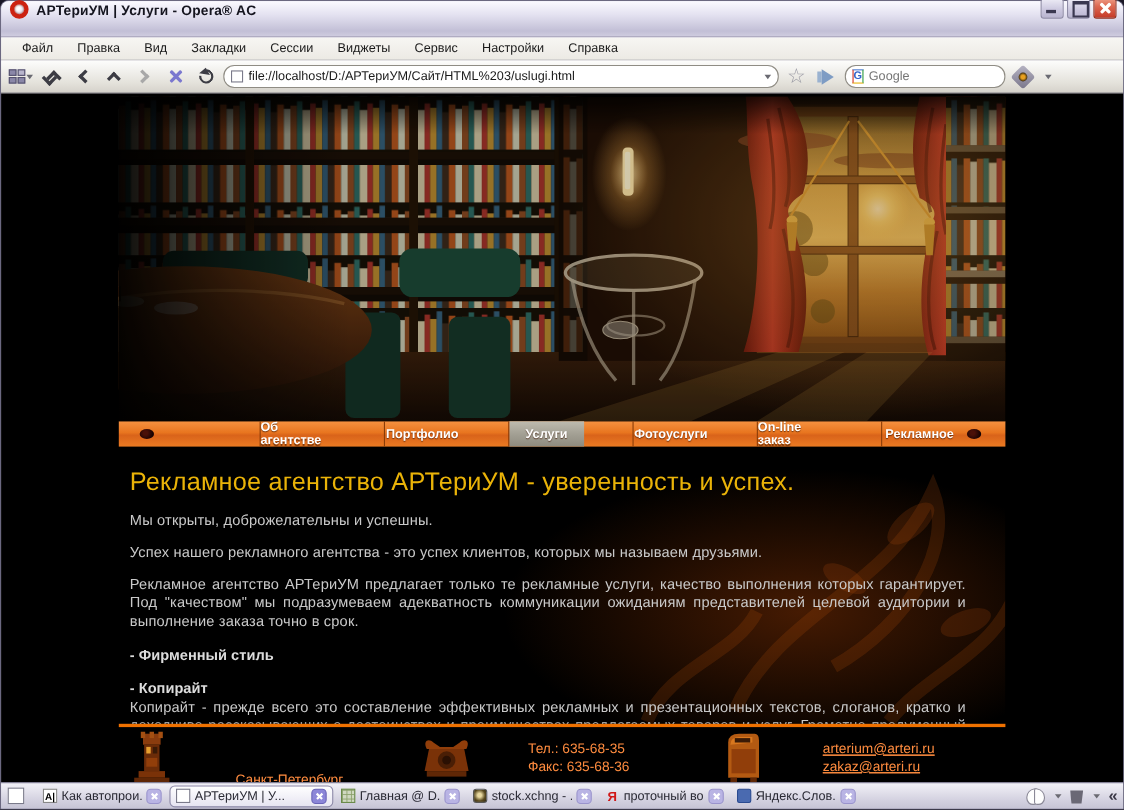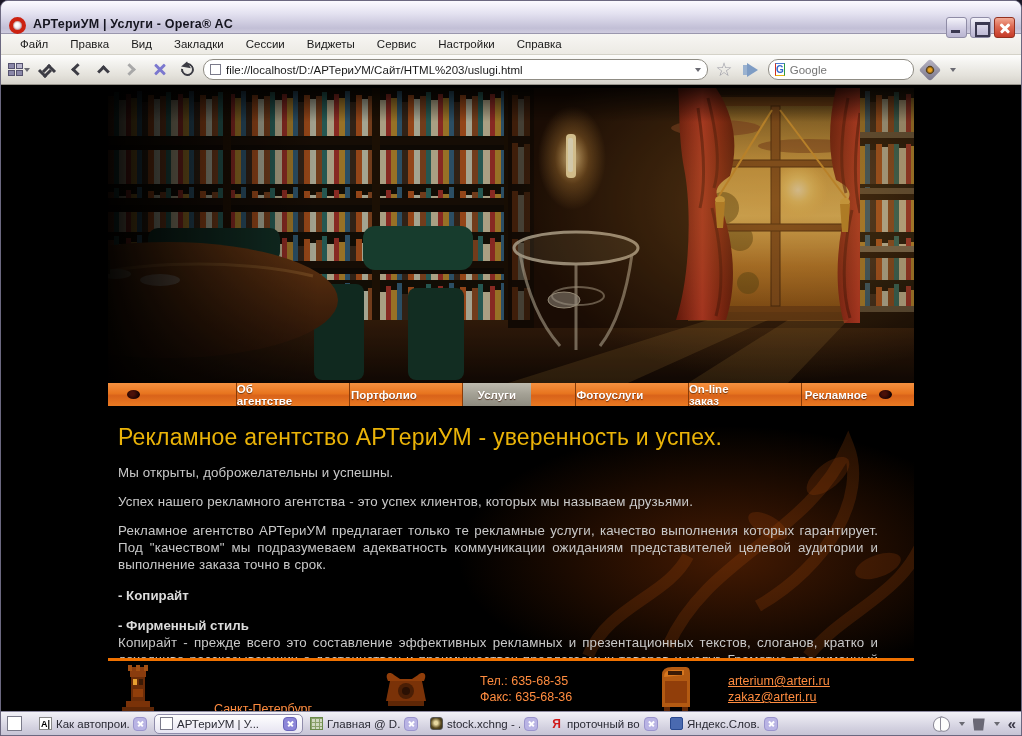--- a/index.html
+++ b/index.html
@@ -4,21 +4,21 @@
 <style>
   * { box-sizing: border-box; margin:0; padding:0; }
   html,body { width:1022px; height:736px; }
   body { font-family:"Liberation Sans",sans-serif; background:#1a1726; overflow:hidden; }
   .win { position:absolute; inset:0; background:#c6c3d8; display:flex; flex-direction:column;
          border:1px solid #6b6880; border-radius:8px 8px 0 0; }
 
   
   .titlebar { height:27px; flex:0 0 27px; border-radius:7px 7px 0 0;
     background:linear-gradient(180deg,#fbfaff 0%,#e3e1f0 40%,#c2bfd6 85%,#cfccdf 100%);
-    display:flex; align-items:flex-start; padding:16px 6px; border-bottom:1px solid #9a97ae; }
+    display:flex; align-items:flex-end; padding:16px 6px; border-bottom:1px solid #9a97ae; }
   .opera-logo { width:17px; height:17px; border-radius:50%; border:4px solid #cc2211;
     background:radial-gradient(circle at 35% 35%, #fff 0 20%, #e8e4ee 60%); margin:0 7px 0 2px;
     box-shadow:inset 0 0 2px #701008; }
   .title-text { font-size:12.5px; font-weight:bold; color:#15151f; letter-spacing:.2px; }
   .winbtns { margin-left:auto; display:flex; gap:3px; }
   .wbtn { width:21px; height:21px; border-radius:3px; border:1px solid #8f8ca6;
     background:linear-gradient(180deg,#f4f3fa,#cdc9e0 60%,#b9b5d0); position:relative; }
   .wbtn.close { background:linear-gradient(180deg,#f2a893,#dd6952 45%,#c53a28);border-color:#93311f; }
   .wbtn.min::after { content:""; position:absolute; left:4px; bottom:4px; width:9px; height:3px; background:#3a3850; }
   .wbtn.max::after { content:""; position:absolute; left:4px; top:4px; width:11px; height:10px;
@@ -102,21 +102,21 @@
   .subhead { font-size:13.3px; font-weight:bold; color:#dcdcdc; margin:15px 0 1px; }
   
   .sb { position:absolute; right:3px; width:17px; z-index:2; }
 
   
   .sep { height:3px; background:#ef7100; }
   .footer { height:56px; position:relative; color:#ff8c3f; font-size:12.5px; }
   .f-abs { position:absolute; top:50%; transform:translateY(-50%); }
   .f-addr { left:90px; width:132px; text-align:center; line-height:16px;margin-top:28px; }
   .f-tel { left:372px; line-height:16px; }
-  .f-mail { left:620px; line-height:16px;text-decoration:underline; }
+  .f-mail { left:640px; line-height:16px;text-decoration:underline; }
   .f-mail a { color:#ff8c3f; text-decoration:underline; display:block; }
   .f-ico { position:absolute; top:4px; }
   .f-ico.b { left:10px; } .f-ico.p { left:272px; top:8px; } .f-ico.m { left:548px; }
 
   
   .tabbar { height:24px; flex:0 0 24px; border-top:1px solid #8e8ba2;
     background:linear-gradient(180deg,#f2f1f7,#d2d0df 70%,#c6c4d5); display:flex; align-items:center; padding:0 6px; gap:2px; }
   .newtab { width:15px; height:15px; background:#fff; border:1px solid #7a7a8a; margin-right:10px; }
   .btab { height:20px; width:118px; display:flex; align-items:center; gap:4px; padding:0 5px; overflow:hidden; }
   .btab .lbl { font-size:11.5px; color:#2a2a34; white-space:nowrap; overflow:hidden; flex:1; }
@@ -414,22 +414,22 @@
             <ellipse cx="660" cy="120" rx="22" ry="10" transform="rotate(30 660 120)"></ellipse>
             <ellipse cx="770" cy="160" rx="24" ry="11" transform="rotate(-20 770 160)"></ellipse>
           </g>
         </svg>
 
         <div class="ctext">
           <h1 class="page-h1">Рекламное агентство АРТериУМ - уверенность и успех.</h1>
           <p>Мы открыты, доброжелательны и успешны.</p>
           <p>Успех нашего рекламного агентства - это успех клиентов, которых мы называем друзьями.</p>
           <p class="just">Рекламное агентство АРТериУМ предлагает только те рекламные услуги, качество выполнения которых гарантирует. Под "качеством" мы подразумеваем адекватность коммуникации ожиданиям представителей целевой аудитории и выполнение заказа точно в срок.</p>
+          <div class="subhead">- Фирменный стиль</div>
           <div class="subhead">- Копирайт</div>
-          <div class="subhead">- Фирменный стиль</div>
           <p class="just">Копирайт - прежде всего это составление эффективных рекламных и презентационных текстов, слоганов, кратко и доходчиво рассказывающих о достоинствах и преимуществах предлагаемых товаров и услуг. Грамотно продуманный слоган - успех любой рекламной компании.</p>
         </div>
 
         <div class="sb">
           
           
           
         </div>
       </div>
 

